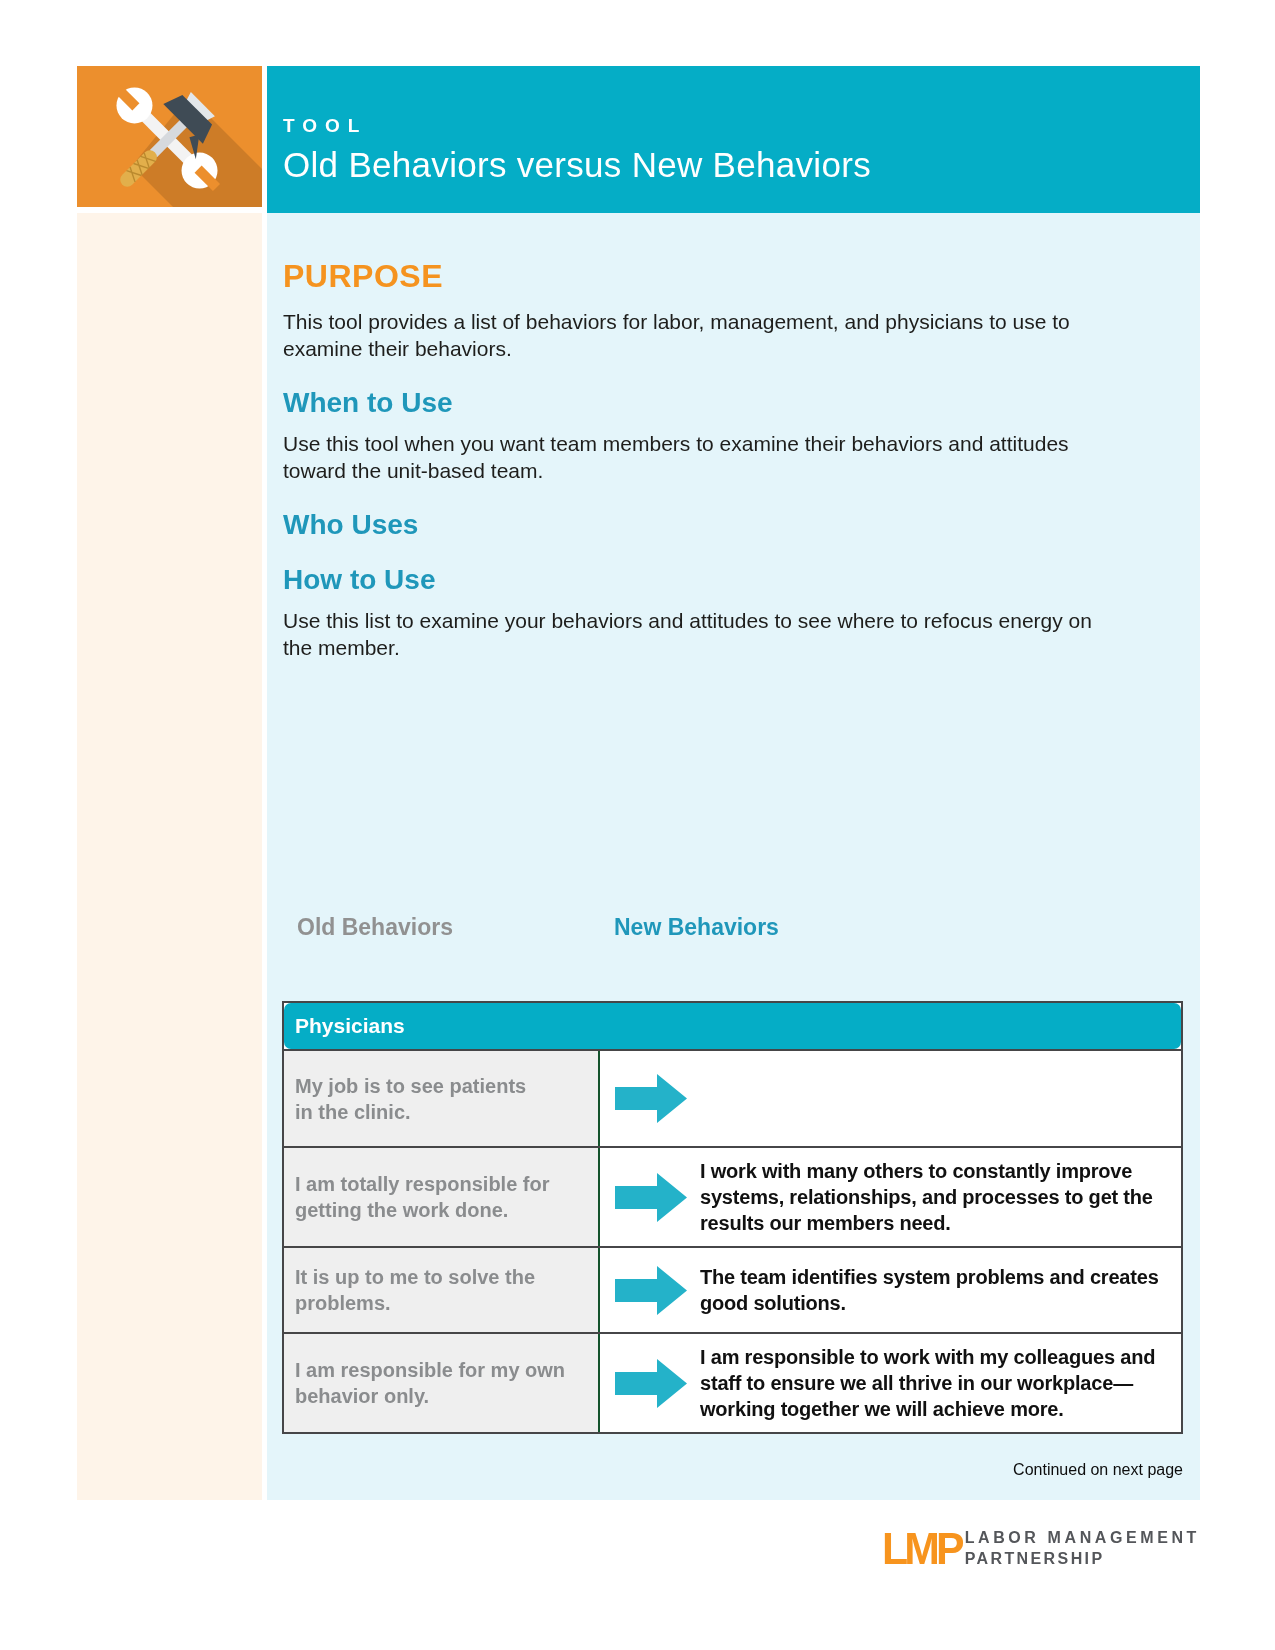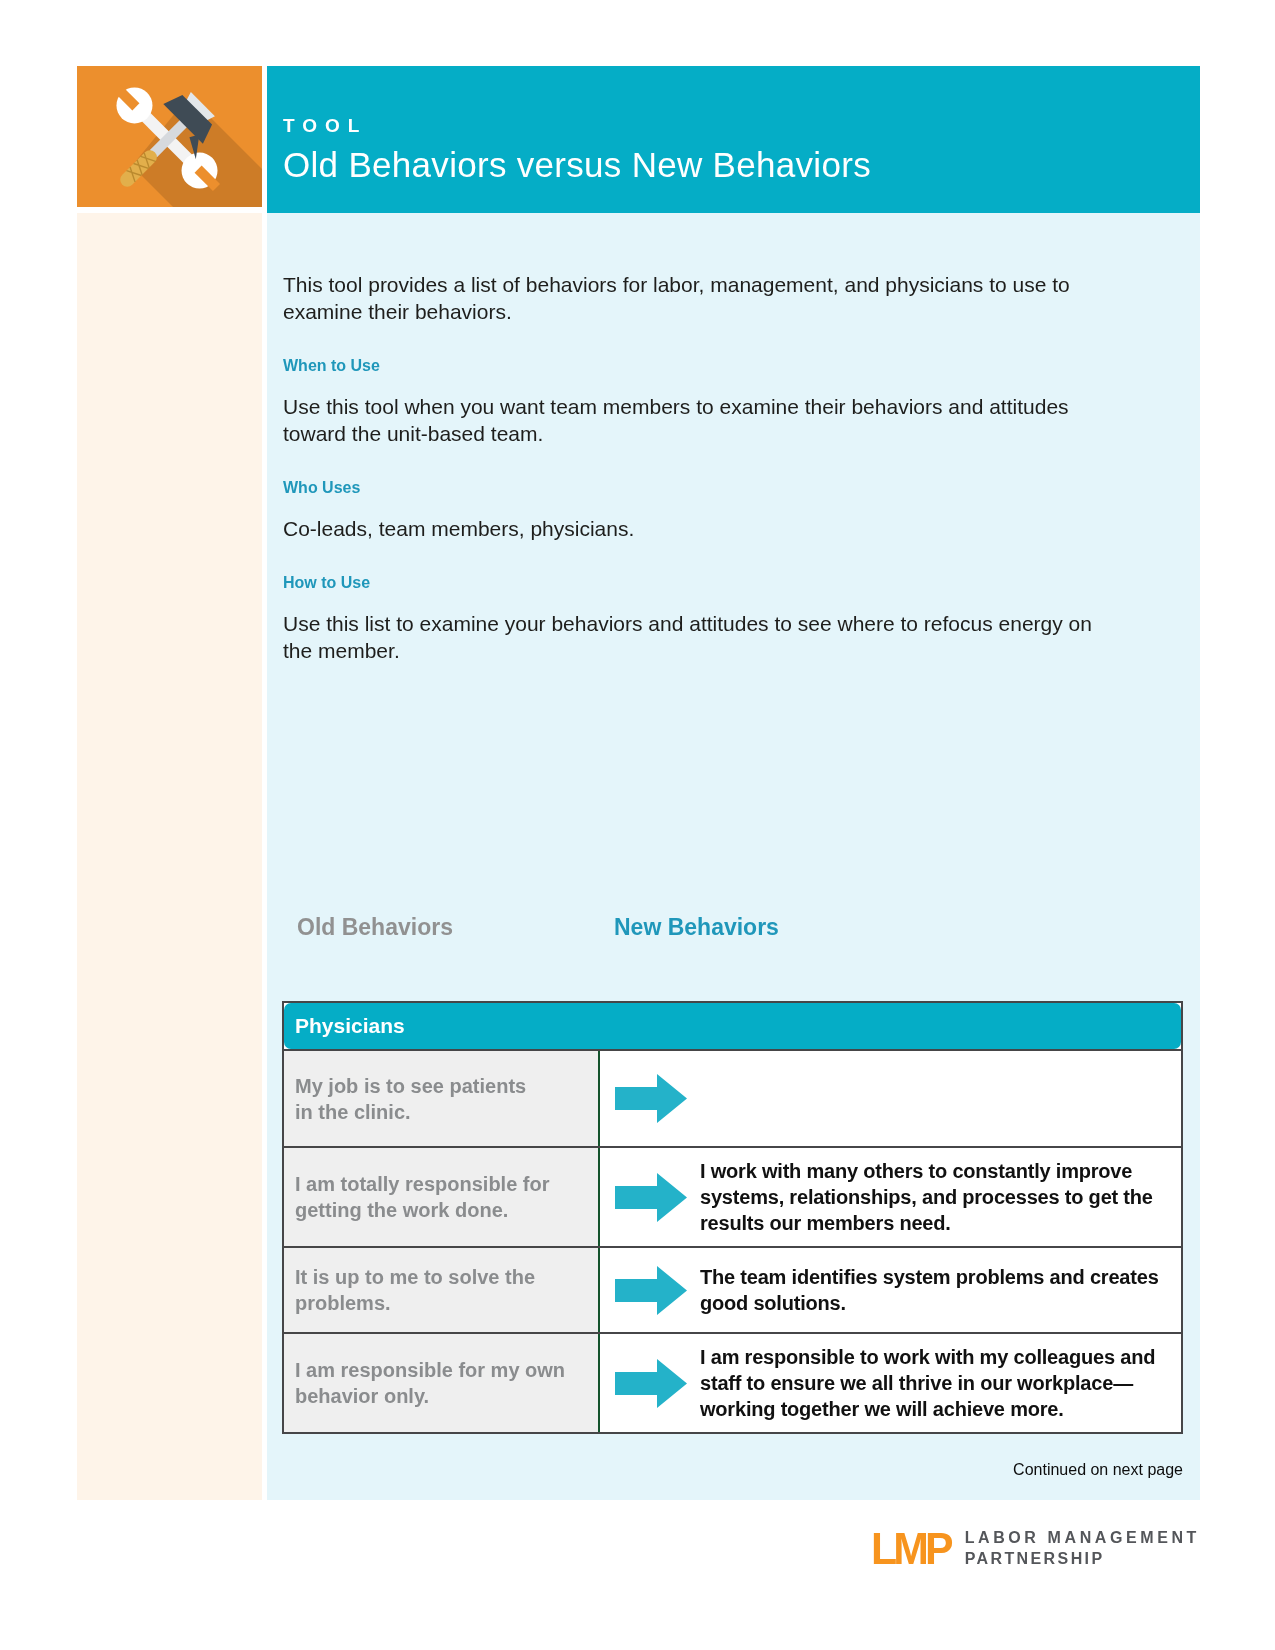--- a/index.html
+++ b/index.html
@@ -11,21 +11,21 @@
   .icon-box svg {display:block; width:185px; height:141px;}
   .banner {position:absolute; left:267px; top:66px; width:933px; height:170px; background:#05ADC6; color:#ffffff; box-sizing:border-box; padding:48px 0 0 16px;}
   .banner .eyebrow {font-size:19px; font-weight:700; letter-spacing:8px; line-height:24px;}
   .banner .title {margin-top:8px; font-size:35px; font-weight:400; letter-spacing:0.3px; line-height:38px;}
 
   
   .left-strip {position:absolute; left:77px; top:213px; width:185px; height:1287px; background:#FEF4E9;}
   .content {position:absolute; left:267px; top:213px; width:933px; height:1287px; background:#E4F5FA; box-sizing:border-box; padding:45px 0 0 16px;}
 
   .purpose-heading {margin:0; font-size:32px; font-weight:700; color:#F5931F; letter-spacing:0.5px; line-height:37px;}
-  .sub-heading {margin:27px 0 0; font-size:16px; font-weight:700; color:#1F97BA; line-height:28px;}
+  .sub-heading {margin:27px 0 0; font-size:28px; font-weight:700; color:#1F97BA; line-height:28px;}
   .body-text {margin:13px 0 0; font-size:21px; line-height:27px; color:#1E1E1C; white-space:pre-line; width:860px;}
 
   
   .table-labels {position:absolute; top:700px; left:30px; font-size:23px; font-weight:700; line-height:28px;}
   .old-label {display:inline-block; width:317px; color:#919191;}
   .new-label {color:#1F97BA;}
 
   .behavior-table {position:absolute; top:788px; left:15px; width:901px; box-sizing:border-box; border:2px solid #464648; background:#ffffff;}
   .group-row {height:46px; background:#05ADC6; color:#ffffff; font-size:21px; font-weight:700; line-height:46px; padding-left:11px; box-sizing:border-box;border-radius:7px;}
   .t-row {display:flex; border-top:2px solid #464648;}
@@ -34,21 +34,21 @@
   .t-row.r3 {min-height:96px;}
   .t-row.r4 {min-height:84px;}
   .cell-old {width:316px; flex:0 0 auto; box-sizing:border-box; background:#EFEFEF; border-right:2px solid #14532d; color:#8A8C8E; font-weight:700; font-size:20px; line-height:26px; padding:10px 12px 10px 11px; display:flex; align-items:center; white-space:pre-line;}
   .cell-new {flex:1; background:#ffffff; display:flex; align-items:center; padding:10px 6px 10px 15px; box-sizing:border-box;}
   .arrow-icon {width:72px; height:49px; flex:0 0 auto; margin-right:13px;}
   .new-text {color:#111111; font-weight:700; font-size:20px; line-height:26px; white-space:pre-line; letter-spacing:-0.2px;}
 
   .continued {position:absolute; top:1248px; right:17px; font-size:16px; color:#0d0d0d;}
 
   
-  .logo {position:absolute; top:1527px; right:75px; display:flex; align-items:center; gap:11px;}
+  .logo {position:absolute; top:1527px; right:75px; display:flex; align-items:center; }
   .logo-mark {color:#F7941E; font-weight:800; font-size:45px; letter-spacing:-4px; line-height:44px; transform:scaleX(0.95); transform-origin:left center;}
   .logo-text {display:flex; flex-direction:column; color:#54565A;}
   .logo-line1 {font-size:16px; font-weight:700; letter-spacing:3.6px; line-height:17px;}
   .logo-line2 {font-size:16px; font-weight:700; letter-spacing:2.4px; line-height:23px; margin-top:1px;}
 </style>
 </head>
 <body>
 
 <div class="page">
 
@@ -78,29 +78,29 @@
 
   <div class="banner">
     <div class="eyebrow">TOOL</div>
     <div class="title">Old Behaviors versus New Behaviors</div>
   </div>
 
   <div class="left-strip"></div>
 
   <div class="content">
 
+    <h1 class="purpose-heading">PURPOSE</h1>
     <p class="body-text">This tool provides a list of behaviors for labor, management, and physicians to use to
 examine their behaviors.</p>
 
     <h2 class="sub-heading">When to Use</h2>
     <p class="body-text">Use this tool when you want team members to examine their behaviors and attitudes
 toward the unit-based team.</p>
 
     <h2 class="sub-heading">Who Uses</h2>
-    <p class="body-text">Co-leads, team members, physicians.</p>
 
     <h2 class="sub-heading">How to Use</h2>
     <p class="body-text">Use this list to examine your behaviors and attitudes to see where to refocus energy on
 the member.</p>
 
     <div class="table-labels">
       <span class="old-label">Old Behaviors</span><span class="new-label">New Behaviors</span>
     </div>
 
     <div class="behavior-table">

